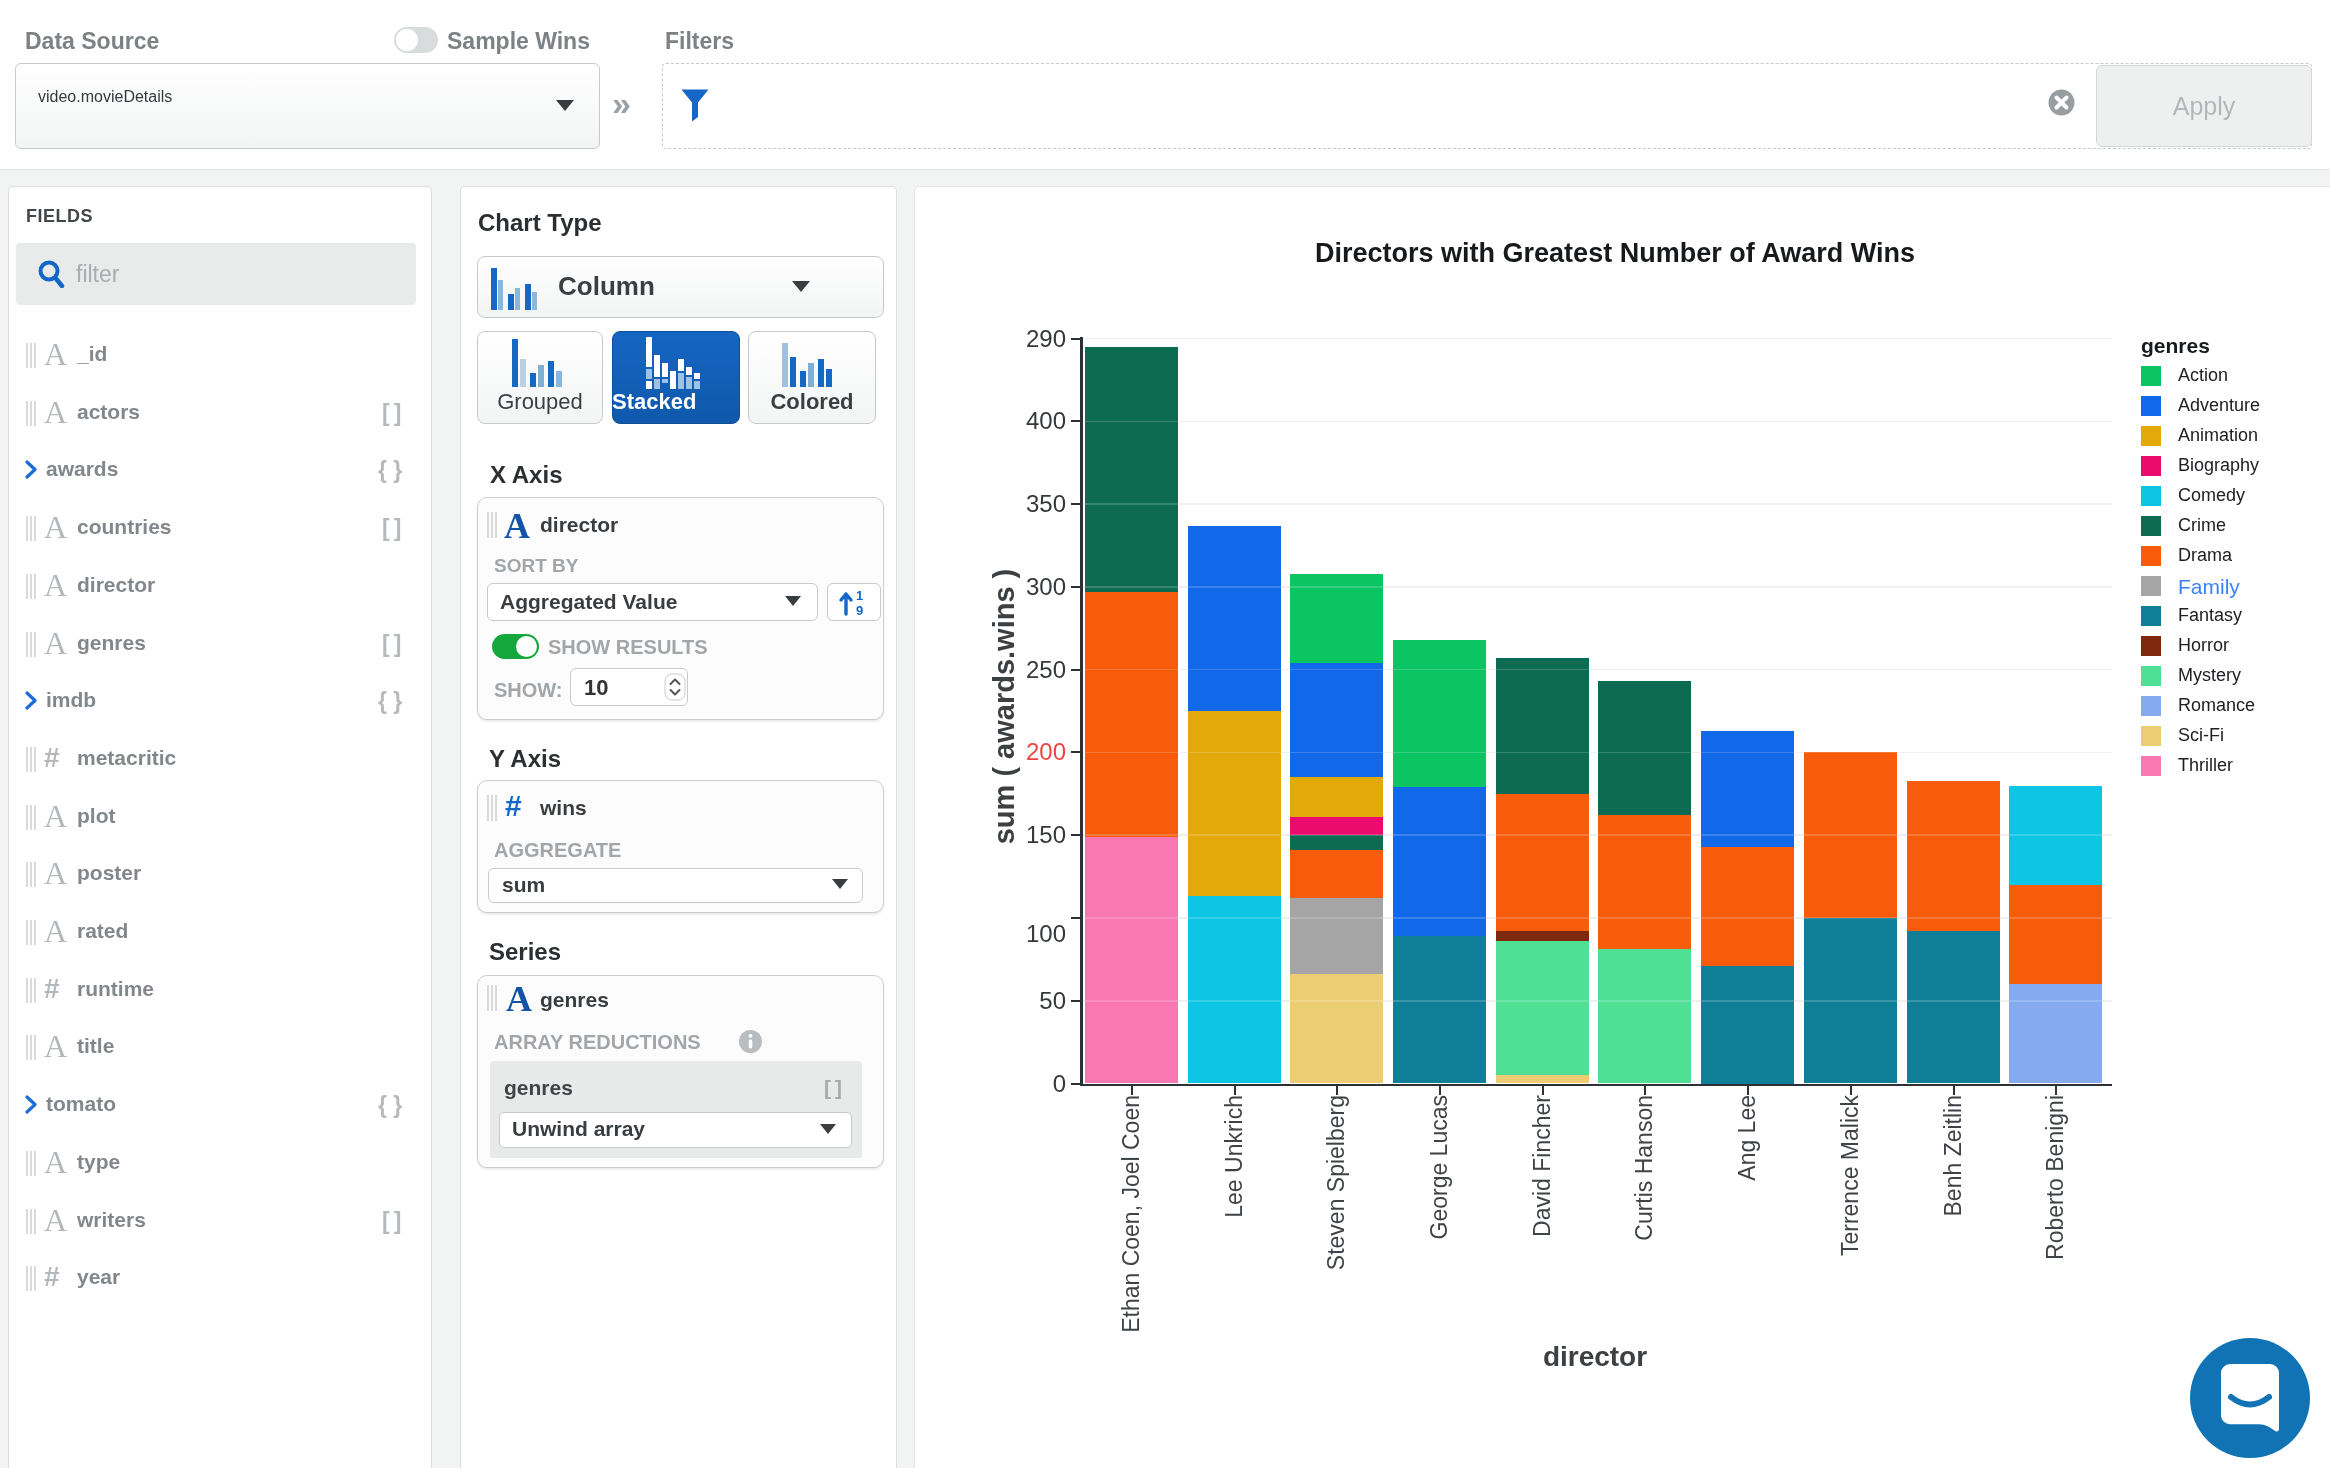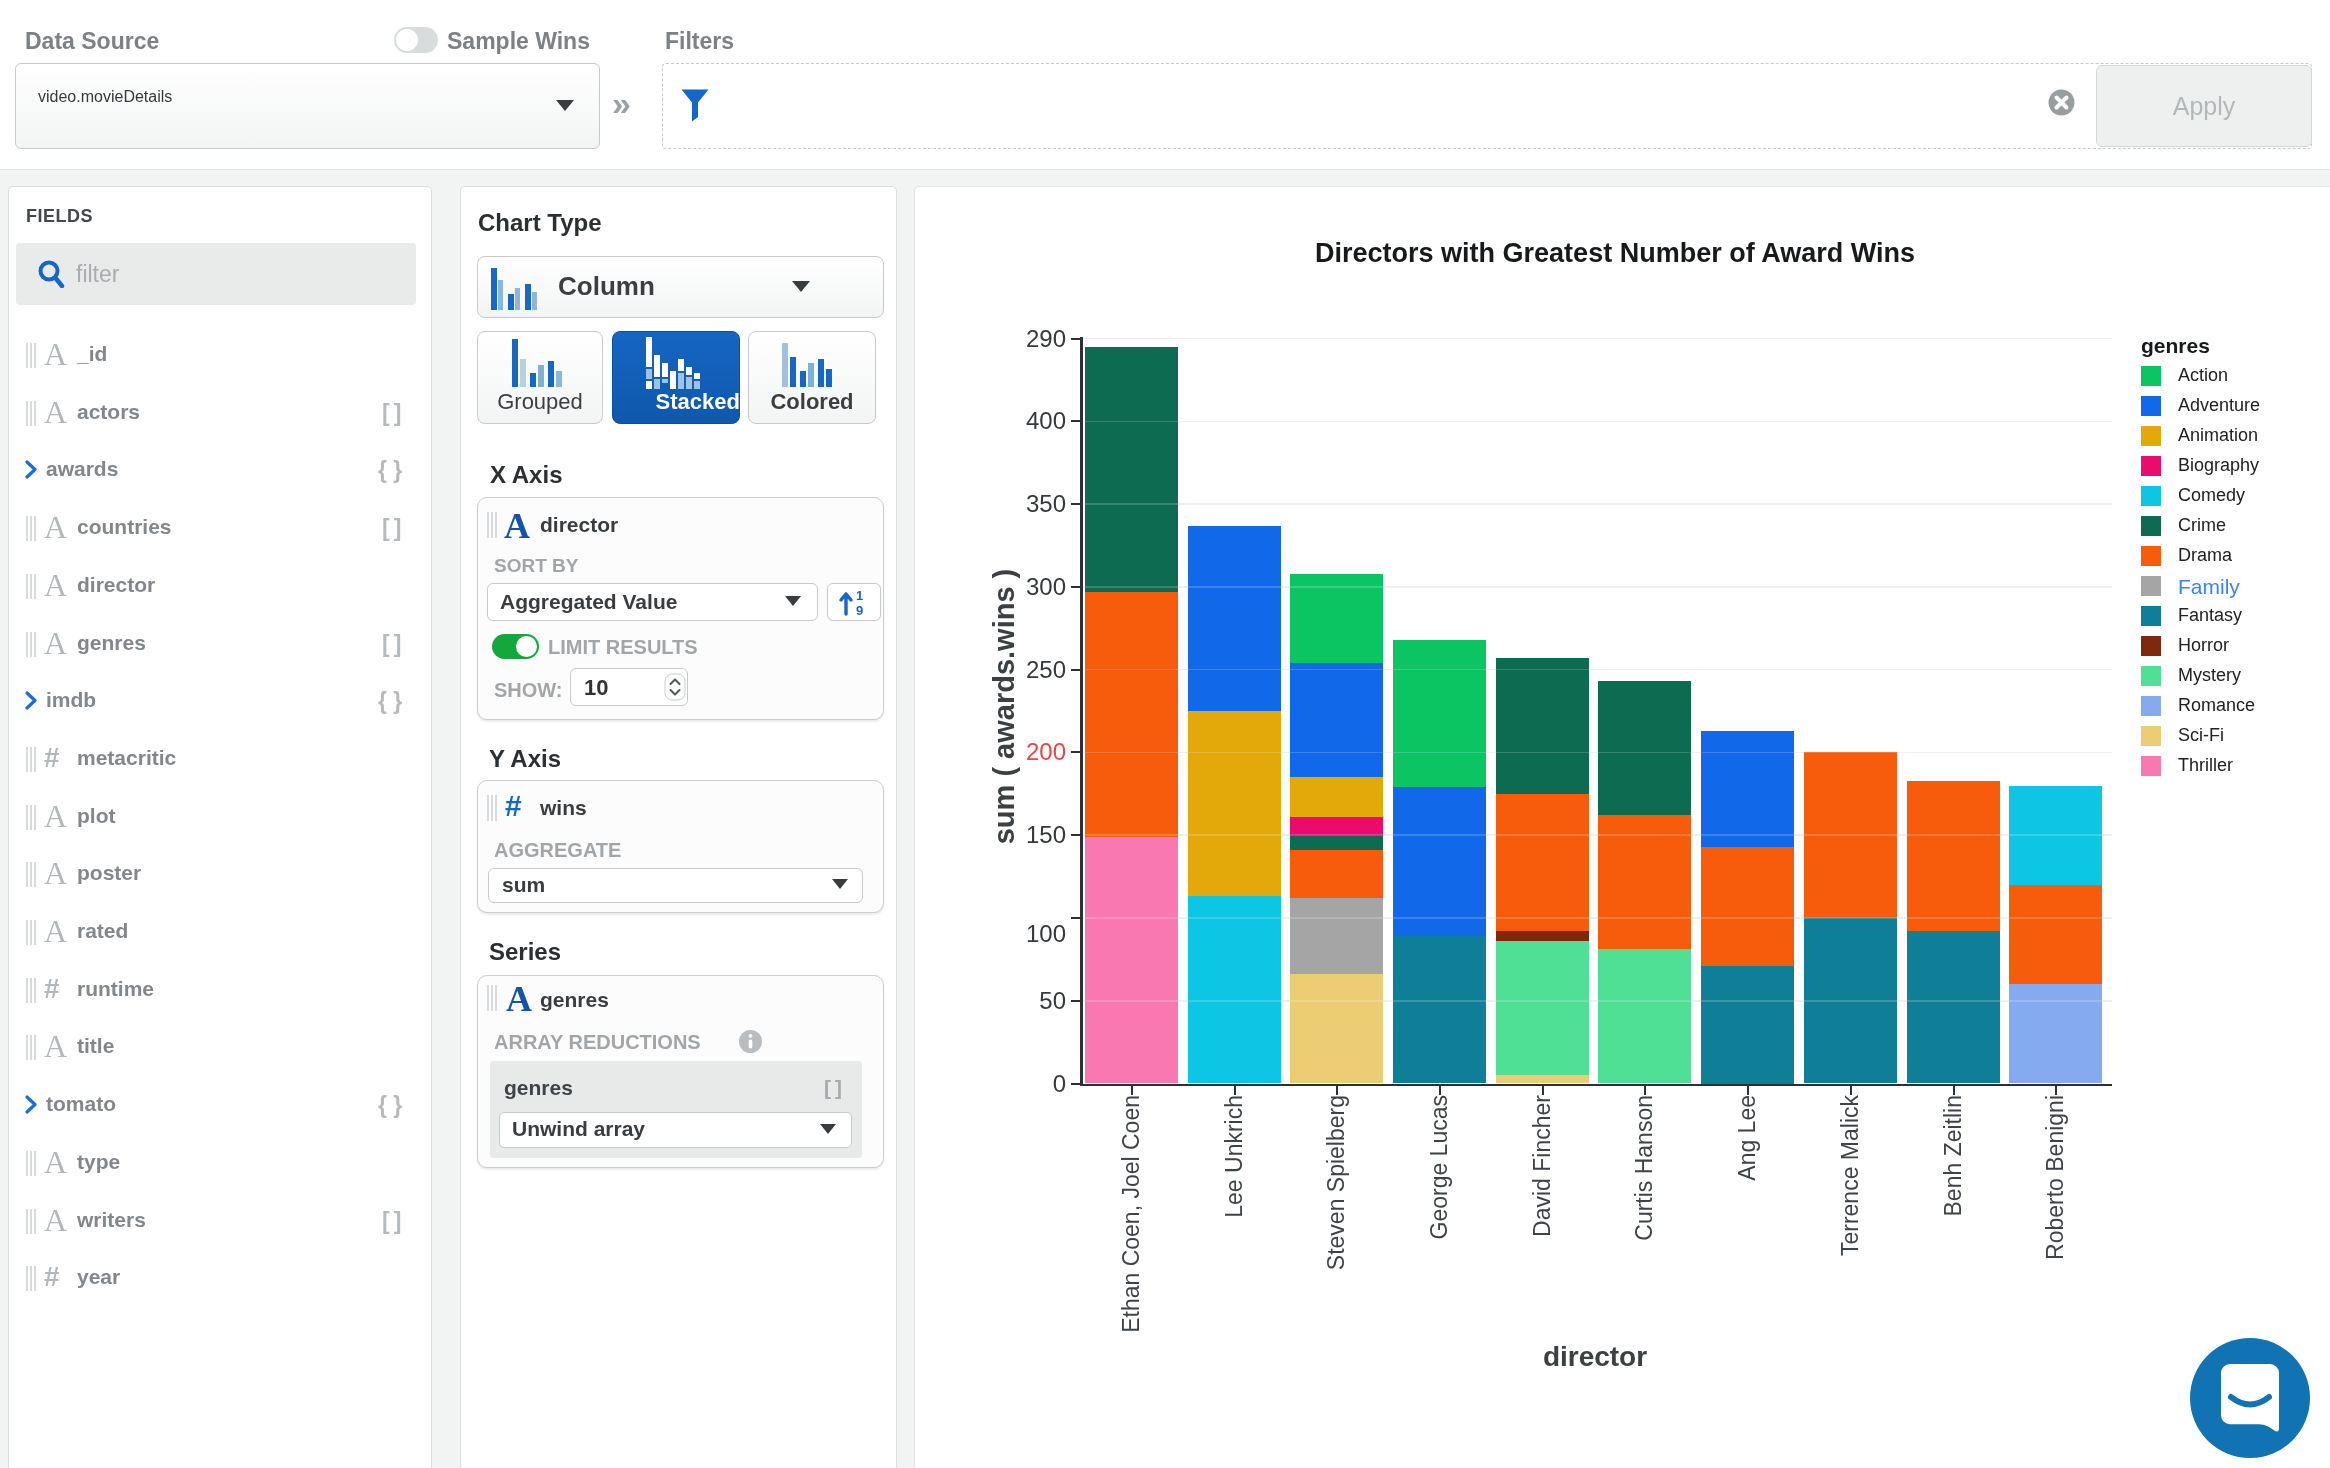--- a/index.html
+++ b/index.html
@@ -138,21 +138,21 @@
     <rect x="16" y="28" width="6" height="14" fill="#fff"></rect>
     <rect x="16" y="44" width="6" height="4" fill="#9dc2e8"></rect>
     <rect x="24" y="36" width="6" height="18" fill="#fff"></rect>
     <rect x="32" y="24" width="6" height="12" fill="#fff"></rect>
     <rect x="32" y="38" width="6" height="16" fill="#9dc2e8"></rect>
     <rect x="40" y="32" width="6" height="8" fill="#fff"></rect>
     <rect x="40" y="42" width="6" height="12" fill="#9dc2e8"></rect>
     <rect x="48" y="38" width="6" height="6" fill="#fff"></rect>
     <rect x="48" y="46" width="6" height="8" fill="#9dc2e8"></rect>
   </svg>
-<div class="abs" style="left:612px;top:389px;width:128px;text-align:right;font-weight:bold;font-size:22px;color:#fff;">Stacked</div>
+<div class="abs" style="left:612px;top:389px;width:128px;text-align:left;font-weight:bold;font-size:22px;color:#fff;">Stacked</div>
 <div class="ddl" style="left:748px;top:331px;width:128px;height:93px;border-radius:8px;"></div>
 <svg class="abs" style="left:782px;top:337px;" width="56" height="50" viewBox="0 0 56 50">
     <rect x="0" y="6" width="6" height="44" fill="#9fc0de"></rect>
     <rect x="8" y="20" width="6" height="30" fill="#1568c4"></rect>
     <rect x="18" y="34" width="6" height="16" fill="#1568c4"></rect>
     <rect x="26" y="26" width="6" height="24" fill="#7fb0d8"></rect>
     <rect x="36" y="22" width="6" height="28" fill="#1568c4"></rect>
     <rect x="44" y="32" width="6" height="18" fill="#1568c4"></rect>
   </svg>
 <div class="abs" style="left:748px;top:389px;width:128px;text-align:center;font-weight:bold;font-size:22px;color:#3c3f42;">Colored</div>
@@ -166,21 +166,21 @@
 <div class="abs" style="left:500px;top:590px;font-weight:bold;font-size:21px;color:#3a3d40;">Aggregated Value</div>
 <div class="caret" style="left:785px;top:596px;border-left-width:8px;border-right-width:8px;border-top-width:10px;"></div>
 <div class="ddl" style="left:827px;top:583px;width:54px;height:38px;background:#fff;"></div>
 <svg class="abs" style="left:838px;top:588px;" width="32" height="28" viewBox="0 0 32 28">
     <path d="M8 26 V6 M8 6 L3 12 M8 6 L13 12" stroke="#1467c6" stroke-width="3.4" fill="none" stroke-linecap="round" stroke-linejoin="round"></path>
     <text x="18" y="12" font-size="13" font-weight="bold" fill="#1467c6" font-family="Liberation Sans">1</text>
     <text x="18" y="27" font-size="13" font-weight="bold" fill="#1467c6" font-family="Liberation Sans">9</text>
   </svg>
 <div class="abs" style="left:492px;top:634px;width:47px;height:25px;background:#14a73c;border-radius:13px;"></div>
 <div class="abs" style="left:516px;top:636px;width:21px;height:21px;background:#fff;border-radius:50%;"></div>
-<div class="graylbl" style="left:548px;top:636px;">LIMIT RESULTS</div>
+<div class="graylbl" style="left:548px;top:636px;">SHOW RESULTS</div>
 <div class="graylbl" style="left:494px;top:679px;">SHOW:</div>
 <div class="abs" style="left:570px;top:668px;width:118px;height:38px;background:#fff;border:1px solid #c6cacc;border-radius:6px;"></div>
 <div class="abs" style="left:584px;top:675px;font-weight:bold;font-size:22px;color:#333;">10</div>
 <svg class="abs" style="left:664px;top:673px;" width="22" height="28" viewBox="0 0 22 28">
     <rect x="1" y="1" width="20" height="26" rx="7" fill="#fff" stroke="#c6cacc"></rect>
     <path d="M6.5 11 L11 6.5 L15.5 11" fill="none" stroke="#555" stroke-width="2" stroke-linecap="round" stroke-linejoin="round"></path>
     <path d="M6.5 17 L11 21.5 L15.5 17" fill="none" stroke="#555" stroke-width="2" stroke-linecap="round" stroke-linejoin="round"></path>
   </svg>
 <div class="sectitle" style="left:489px;top:745px;">Y Axis</div>
 <div class="card" style="left:477px;top:780px;width:407px;height:133px;"></div>

